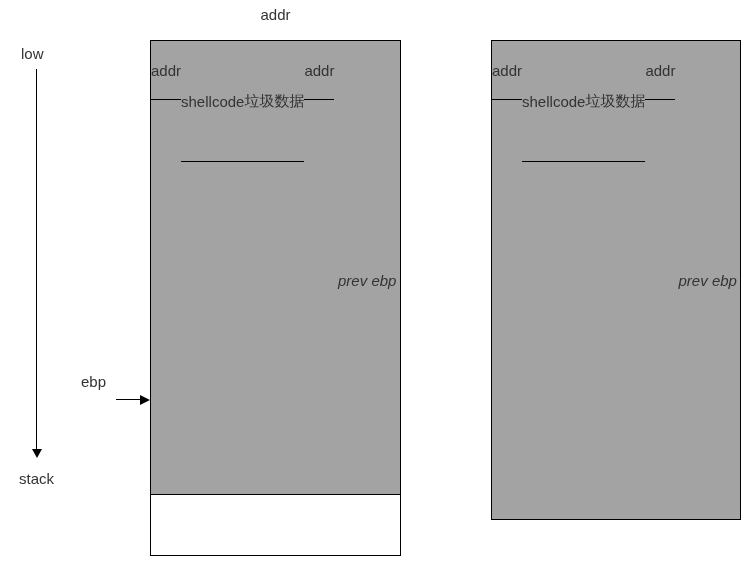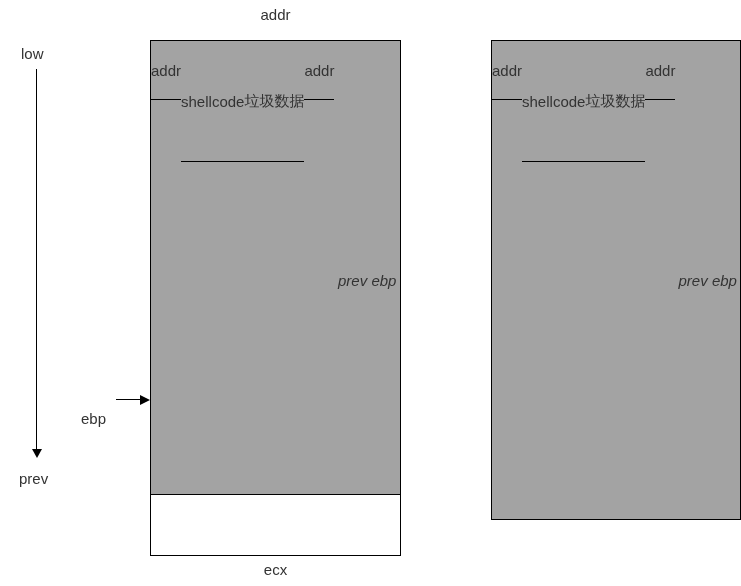--- a/index.html
+++ b/index.html
@@ -106,23 +106,23 @@
   }
 </style>
 </head>
 <body>
 
 <div class="canvas">
 
   <div class="label" style="left:21px; top:46px;">low</div>
   <div class="axis-line"></div>
   <div class="axis-head"></div>
-  <div class="label" style="left:19px; top:471px;">prev</div>
+  <div class="label" style="left:19px; top:471px;">stack</div>
 
-  <div class="label" style="left:81px; top:411px;">ebp</div>
+  <div class="label" style="left:81px; top:374px;">ebp</div>
   <div class="ebp-line"></div>
   <div class="ebp-head"></div>
 
   <div class="col-title" style="left:150px; top:7px; width:251px;">addr</div>
   <div class="memcol memcol-stack">
     <div class="memrow row-sm">
       <span>addr</span>
     </div>
     <div class="memrow row-lg">
       <span>shellcode</span>
@@ -150,15 +150,14 @@
     </div>
     <div class="memrow row-sm">
       <span>addr</span>
     </div>
     <div class="memrow row-last">
       <span>prev ebp</span>
     </div>
   </div>
 
   <div class="ecx-box"></div>
-  <div class="col-title" style="left:150px; top:562px; width:251px;">ecx</div>
 
 </div>
 
 </body></html>

